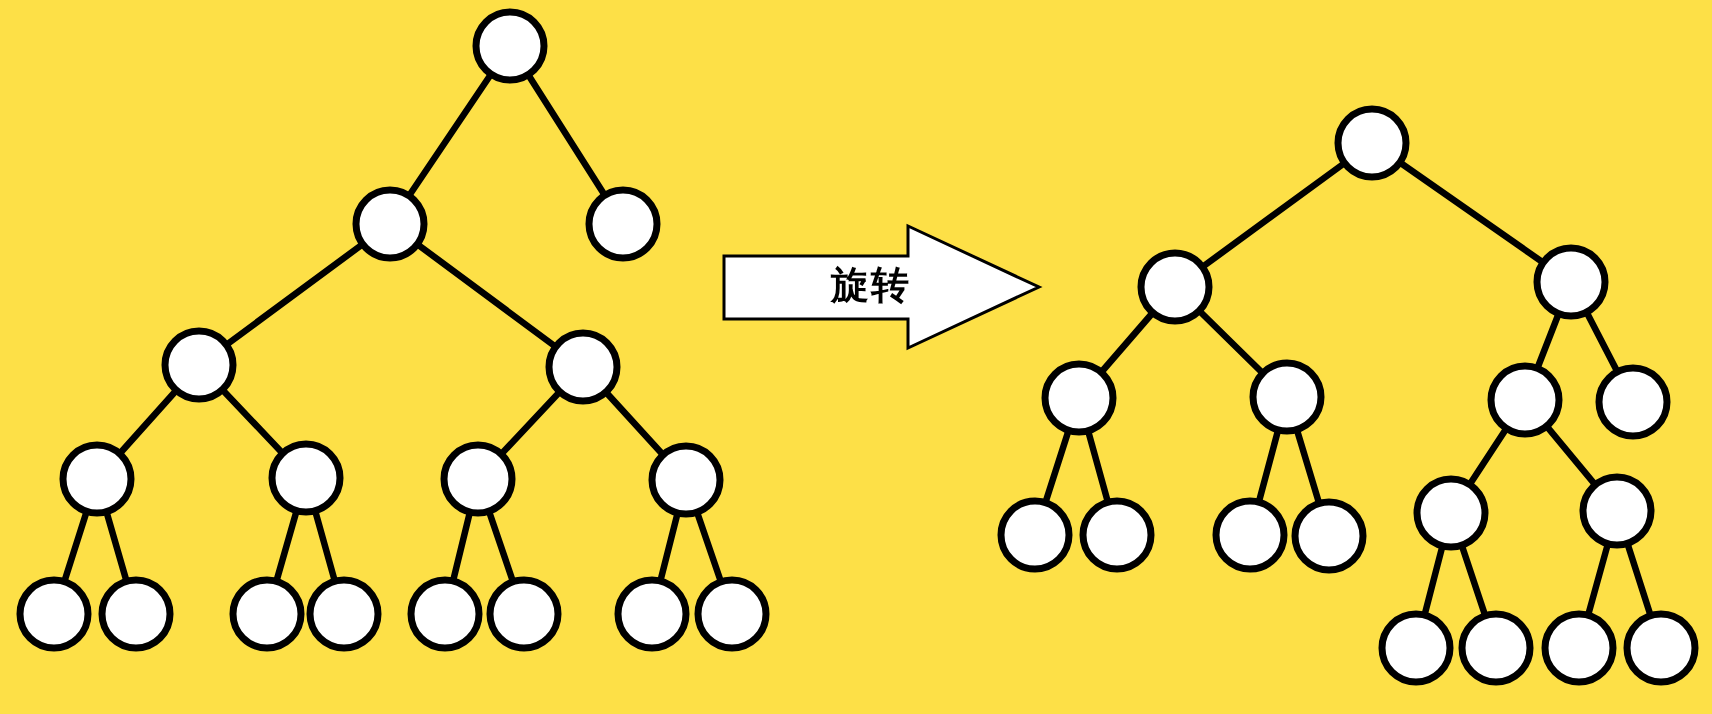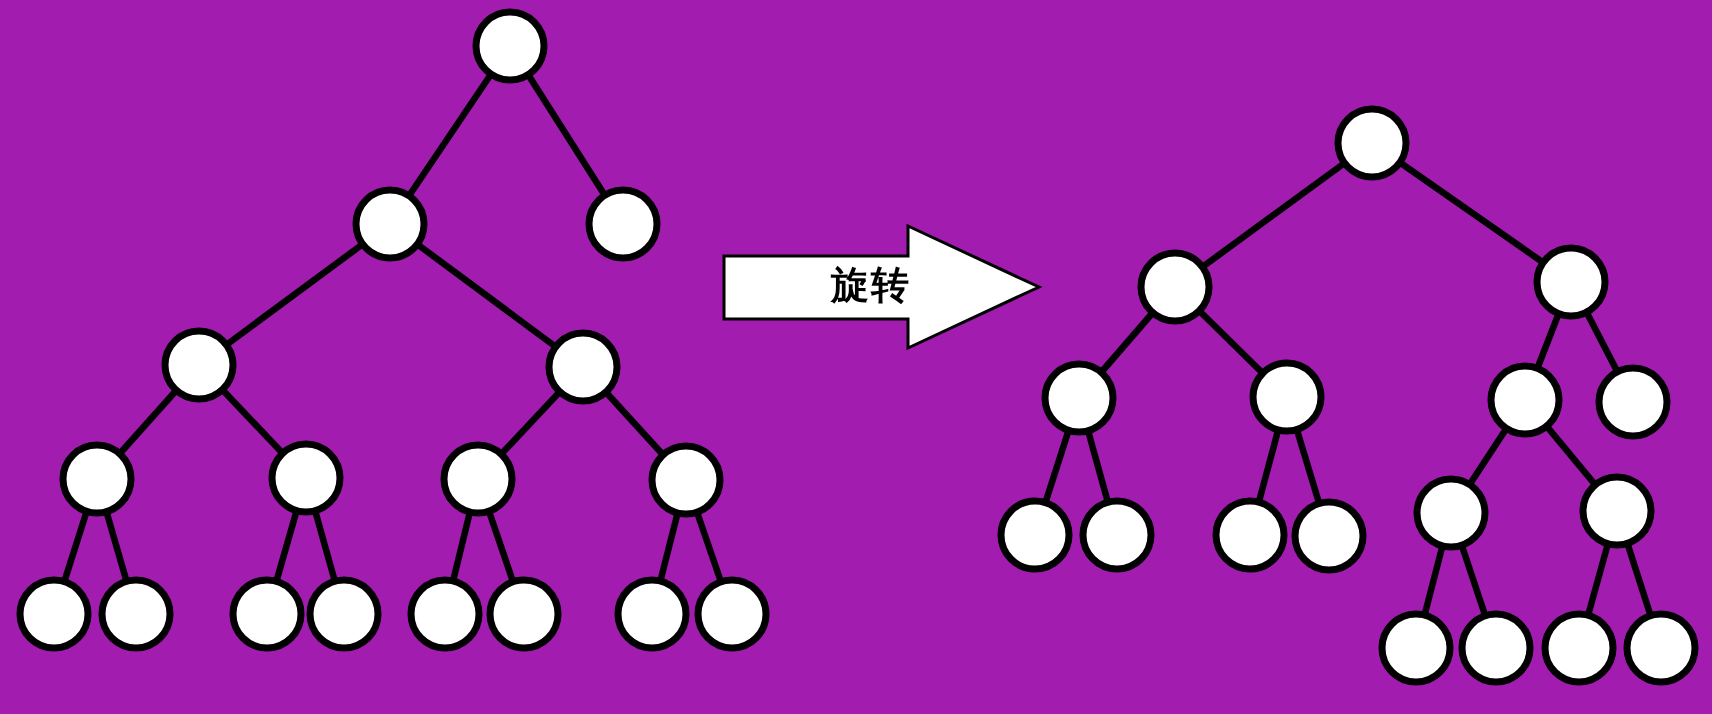--- a/index.html
+++ b/index.html
@@ -5,21 +5,21 @@
   html, body {
     margin: 0;
     padding: 0;
     background: #ffffff;
     font-family: "DejaVu Sans", sans-serif;
   }
   .stage {
     position: relative;
     width: 1712px;
     height: 714px;
-    background: #a21caf;
+    background: #fde047;
     overflow: hidden;
   }
   svg { display: block; }
   .tree-edge {
     stroke: #000000;
     stroke-width: 6.5;
     stroke-linecap: round;
     fill: none;
   }
   .tree-node {

